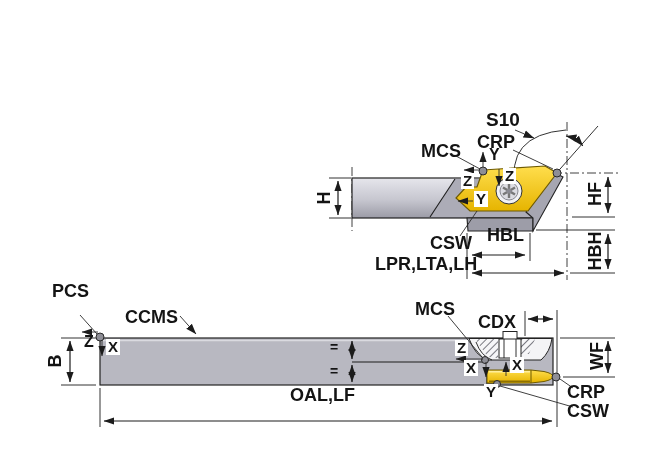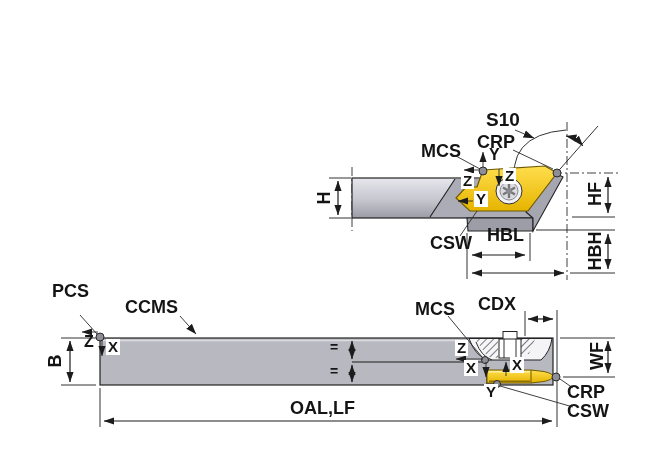--- a/index.html
+++ b/index.html
@@ -177,35 +177,36 @@
 
   <div class="lbl" style="left:486px;top:70px;font-size:19px">S10</div>
   <div class="lbl" style="left:477px;top:93px">CRP</div>
   <div class="lbl" style="left:421px;top:102px">MCS</div>
   <div class="lbl plain" style="left:489px;top:107px">Y</div>
   <div class="lbl axis" style="left:461px;top:133px">Z</div>
   <div class="lbl axis" style="left:503px;top:128px">Z</div>
   <div class="lbl axis" style="left:474px;top:151px">Y</div>
   <div class="lbl" style="left:430px;top:194px">CSW</div>
   <div class="lbl" style="left:487px;top:186px">HBL</div>
+  <div class="lbl" style="left:375px;top:215px">LPR,LTA,LH</div>
   <div class="lbl rot" style="left:304px;top:149px;width:40px">H</div>
   <div class="lbl rot" style="left:575px;top:145px;width:40px">HF</div>
   <div class="lbl rot" style="left:567px;top:202px;width:56px">HBH</div>
 
   <div class="lbl" style="left:52px;top:242px">PCS</div>
-  <div class="lbl" style="left:125px;top:258px">CCMS</div>
+  <div class="lbl" style="left:125px;top:268px">CCMS</div>
   <div class="lbl" style="left:415px;top:260px">MCS</div>
-  <div class="lbl" style="left:478px;top:255px">CDX</div>
+  <div class="lbl" style="left:478px;top:273px">CDX</div>
   <div class="lbl rot" style="left:35px;top:312px;width:40px">B</div>
   <div class="lbl plain" style="left:84px;top:294px">Z</div>
   <div class="lbl axis" style="left:106px;top:299px">X</div>
   <div class="lbl eq" style="left:330px;top:300px">=</div>
   <div class="lbl eq" style="left:330px;top:324px">=</div>
   <div class="lbl axis" style="left:455px;top:300px">Z</div>
   <div class="lbl axis" style="left:464px;top:320px">X</div>
   <div class="lbl axis" style="left:510px;top:317px">X</div>
   <div class="lbl axis" style="left:484px;top:344px">Y</div>
   <div class="lbl rot" style="left:577px;top:307px;width:40px">WF</div>
   <div class="lbl" style="left:567px;top:343px">CRP</div>
   <div class="lbl" style="left:567px;top:362px">CSW</div>
-  <div class="lbl" style="left:290px;top:359px">OAL,LF</div>
+  <div class="lbl" style="left:290px;top:346px">OAL,LF</div>
 
 </div>
 
 </body></html>

